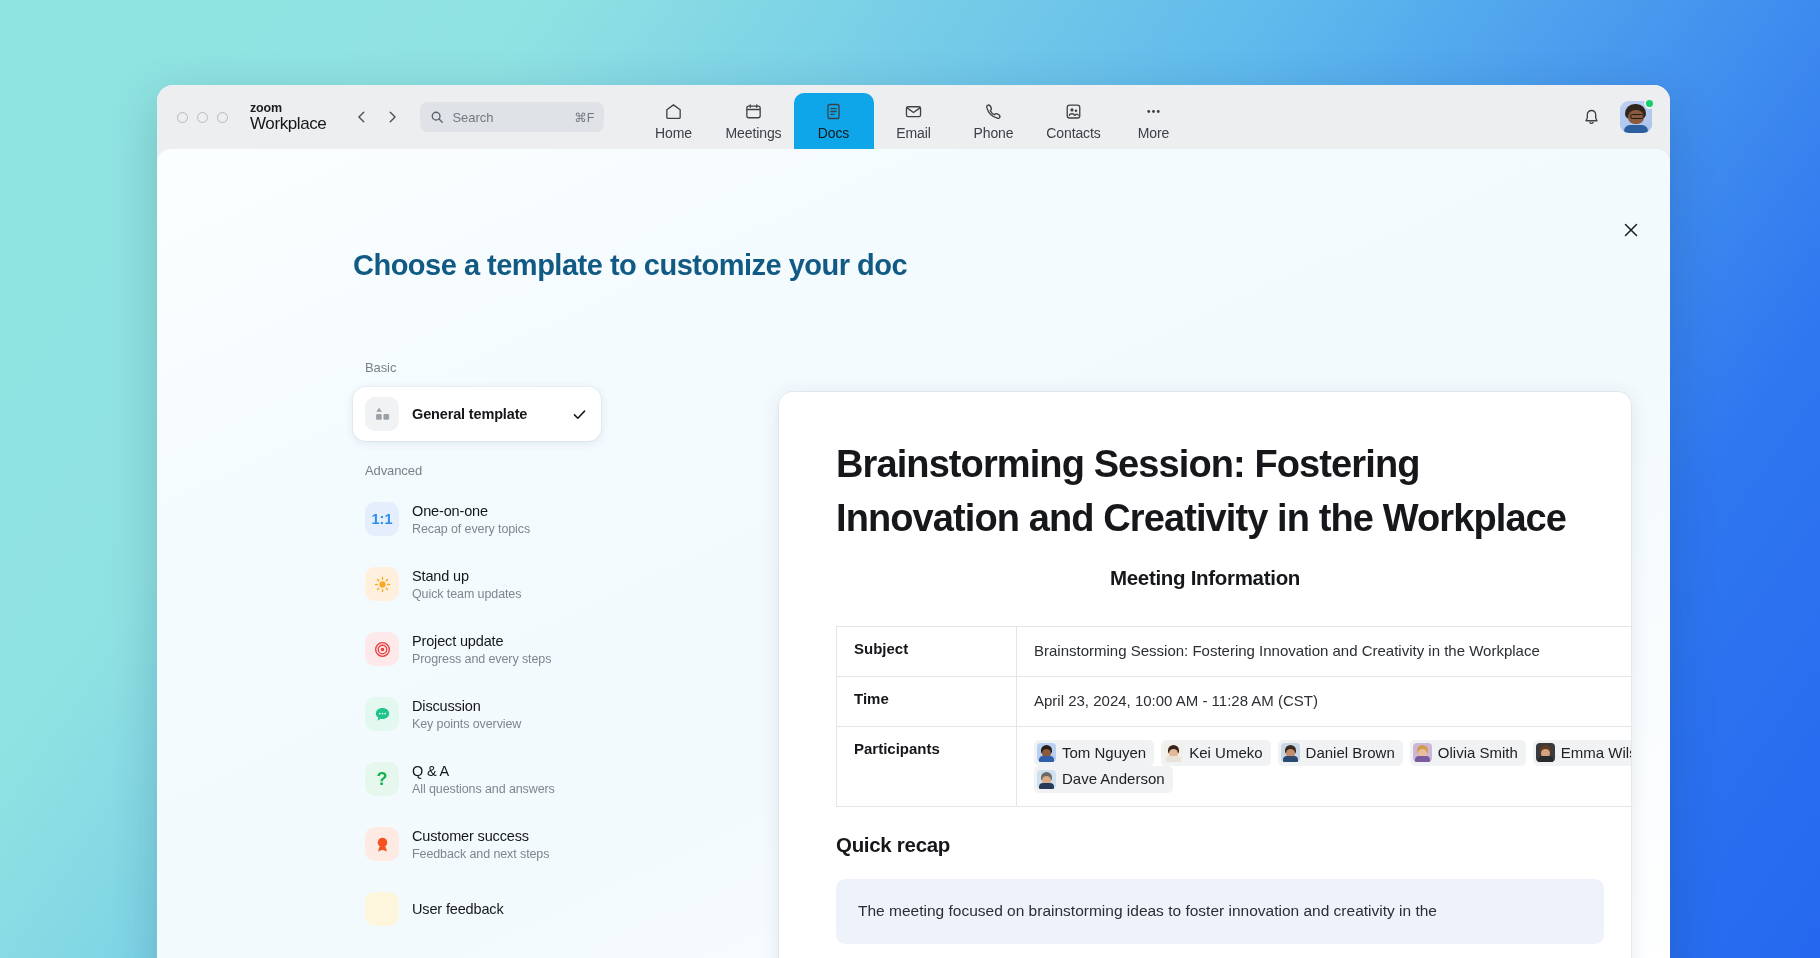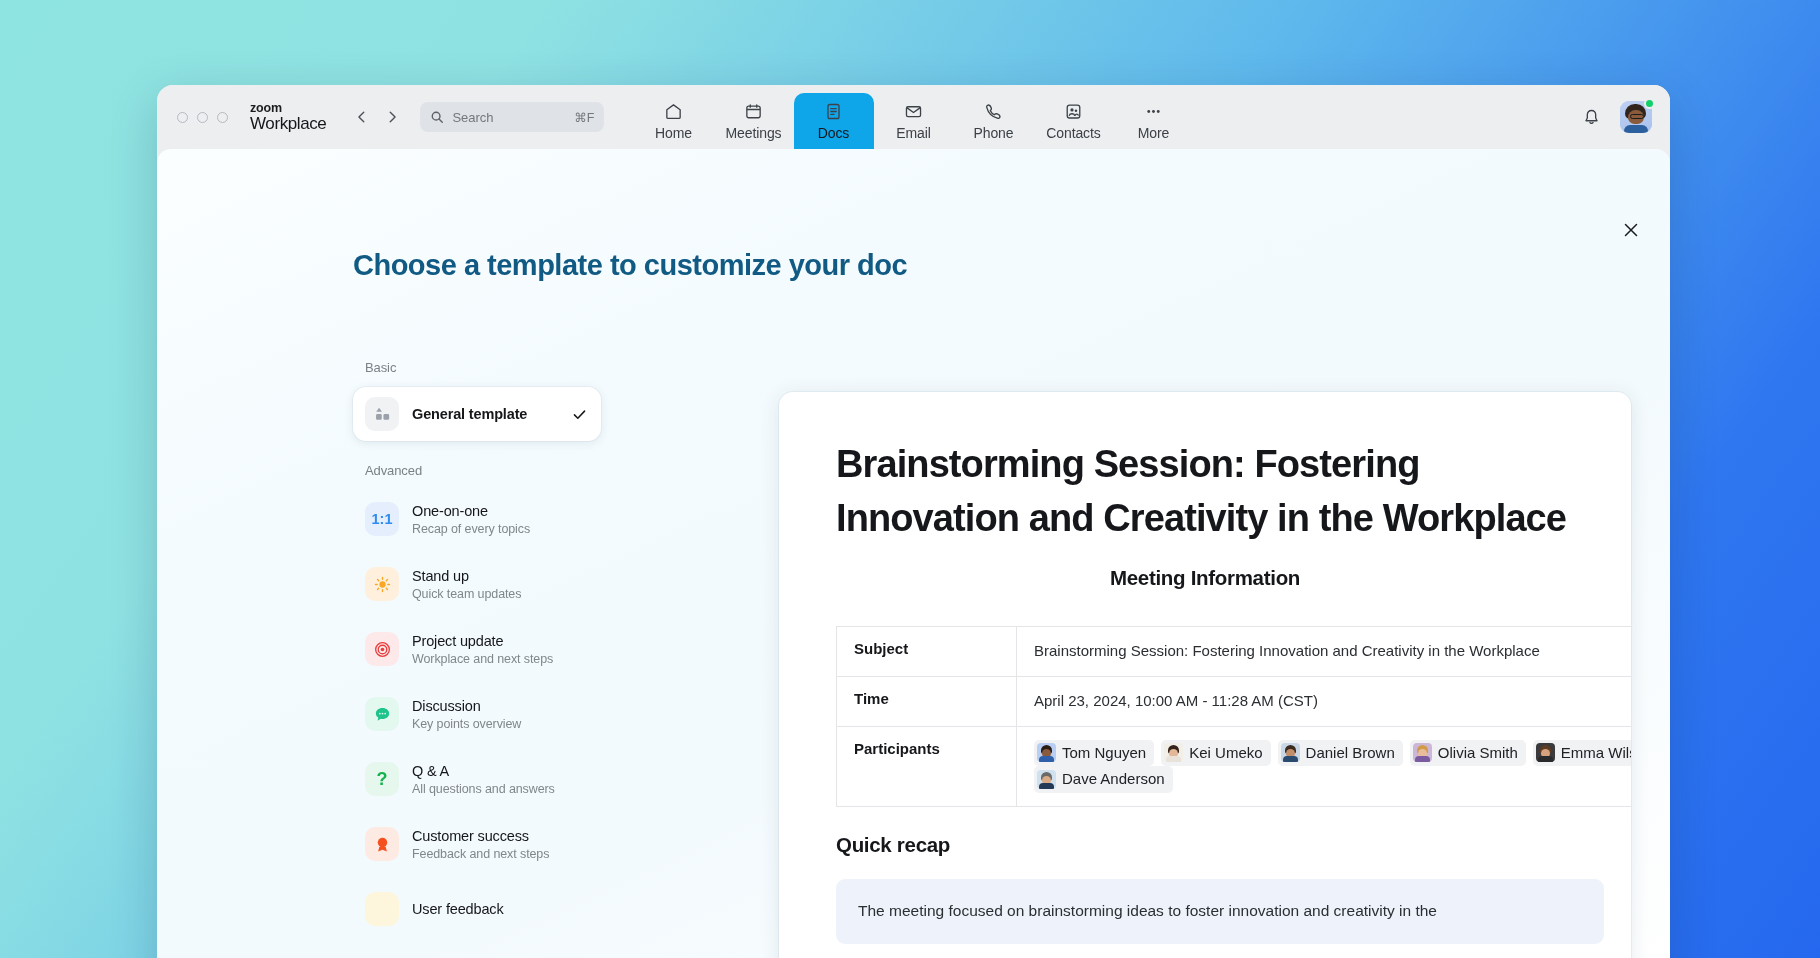--- a/index.html
+++ b/index.html
@@ -373,21 +373,21 @@
       <div class="tpl adv">
         <span class="tpl-ic" style="background:#fde9ea;color:#ea3c3c">
           <svg viewBox="0 0 20 20" fill="none" stroke="currentColor" stroke-width="1.4">
             <circle cx="10" cy="10" r="7.2"></circle>
               <circle cx="10" cy="10" r="4.5"></circle>
             <circle cx="10" cy="10" r="1.9" fill="currentColor" stroke="none"></circle>
             </svg>
         </span>
         <span class="tpl-txt">
           <span class="tpl-name">Project update</span>
-          <span class="tpl-desc" style="display:block">Workplace and next steps</span>
+          <span class="tpl-desc" style="display:block">Progress and every steps</span>
         </span>
       </div>
 
       <div class="tpl adv">
         <span class="tpl-ic" style="background:#e3f8ef;color:#1ec48c">
           <svg viewBox="0 0 20 20" fill="currentColor">
             <path d="M10 3.2 C6 3.2 3 5.8 3 9 C3 10.8 4 12.4 5.6 13.4 L4.8 16.6 L8.2 14.6
                      C8.8 14.7 9.4 14.8 10 14.8 C14 14.8 17 12.2 17 9 C17 5.8 14 3.2 10 3.2 Z"></path>
             <circle cx="7.2" cy="9" r="0.95" fill="#e3f8ef"></circle>
               <circle cx="10" cy="9" r="0.95" fill="#e3f8ef"></circle>

